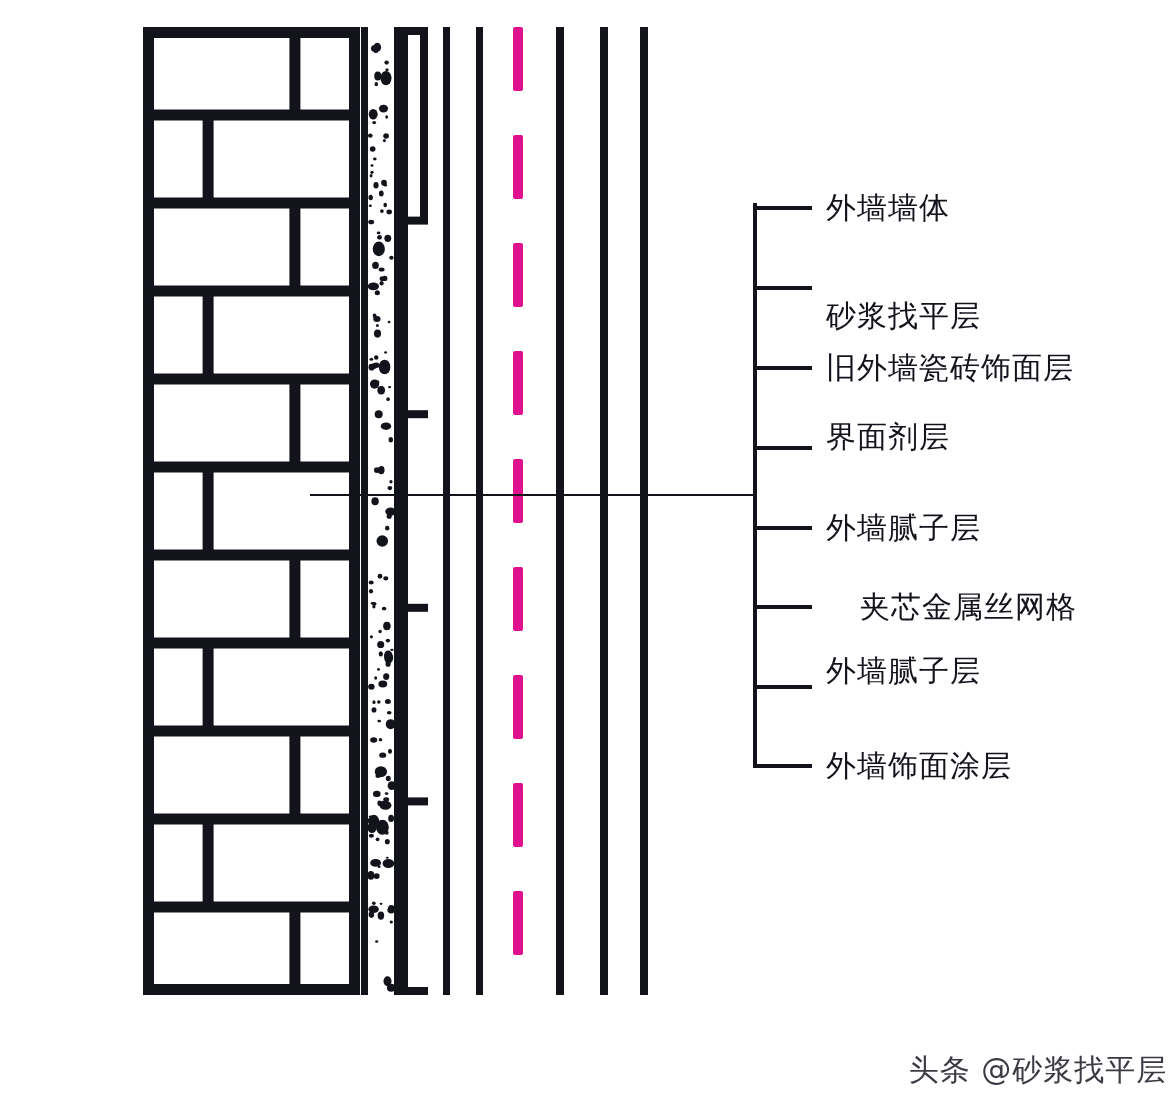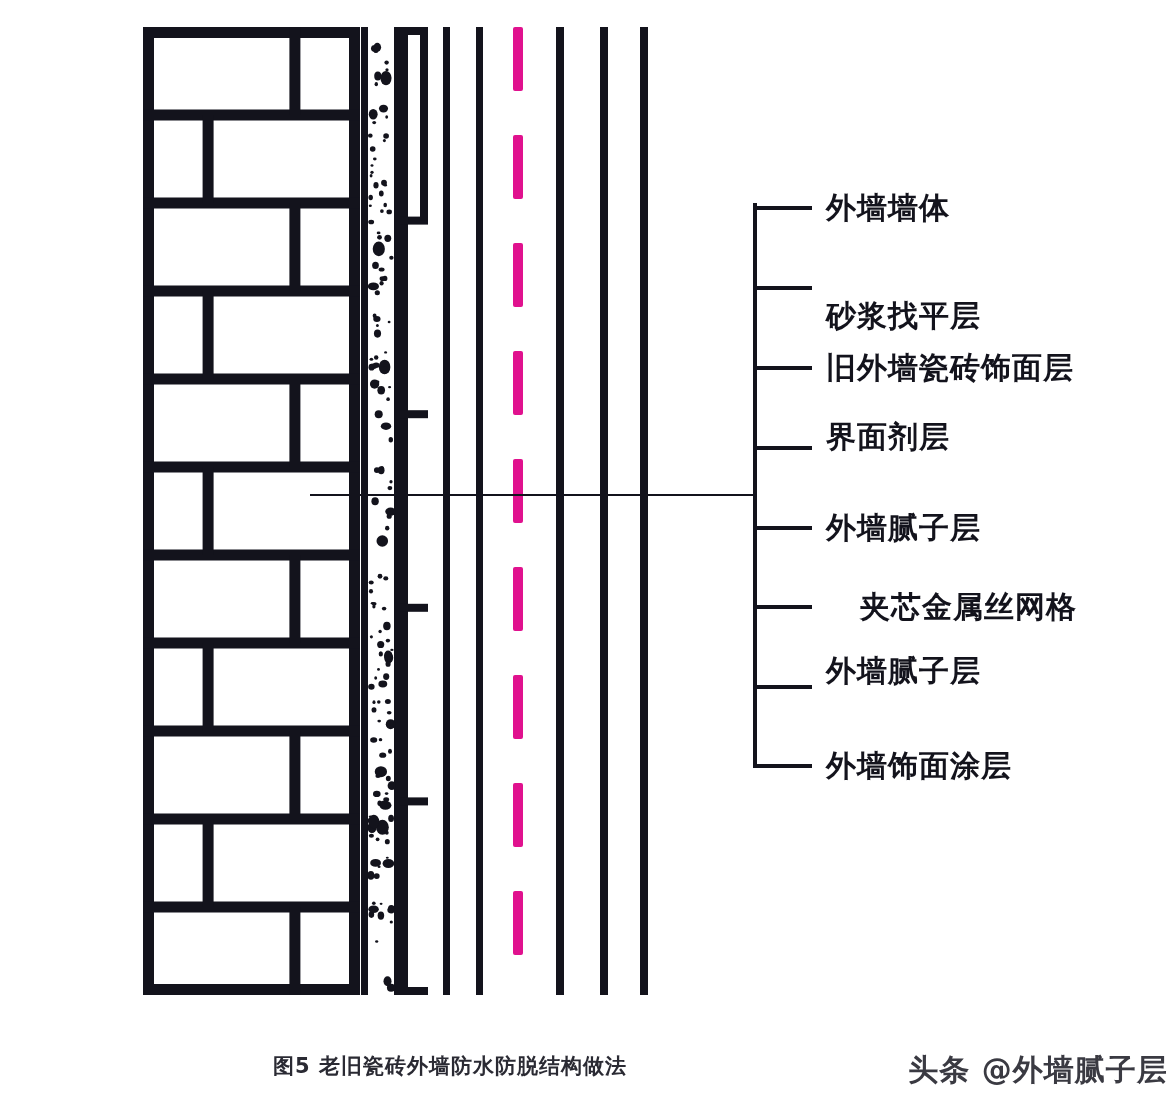--- a/index.html
+++ b/index.html
@@ -13,21 +13,20 @@
     position: relative;
     font-family: "DejaVu Sans", "Liberation Sans", sans-serif;
     overflow: hidden;
   }
 
   #diagram-root {
     position: absolute;
     left: 0; top: 0;
     width: 1176px;
     height: 1116px;
-    font-weight: bold;
   }
 
   #figure-svg {
     position: absolute;
     left: 0; top: 0;
     width: 1176px;
     height: 1116px;
     display: block;
   }
 
@@ -296,17 +295,16 @@
       <div class="label-layer" style="top: 208px;">外墙墙体</div>
       <div class="label-layer" style="top: 288px; margin-top: 28px;">砂浆找平层</div>
       <div class="label-layer" style="top: 368px;">旧外墙瓷砖饰面层</div>
       <div class="label-layer" style="top: 437px;">界面剂层</div>
       <div class="label-layer" style="top: 528px;">外墙腻子层</div>
       <div class="label-layer" style="top: 607px; margin-left: 34px;">夹芯金属丝网格</div>
       <div class="label-layer" style="top: 671px;">外墙腻子层</div>
       <div class="label-layer" style="top: 766px;">外墙饰面涂层</div>
     </div>
 
-  <div id="figure-caption">图5  老旧瓷砖外墙防水防脱结构做法</div>
-
-  <div id="watermark">头条 @外墙腻子层</div>
+
+  <div id="watermark">头条 @砂浆找平层</div>
 
 </div>
 
 </body></html>

